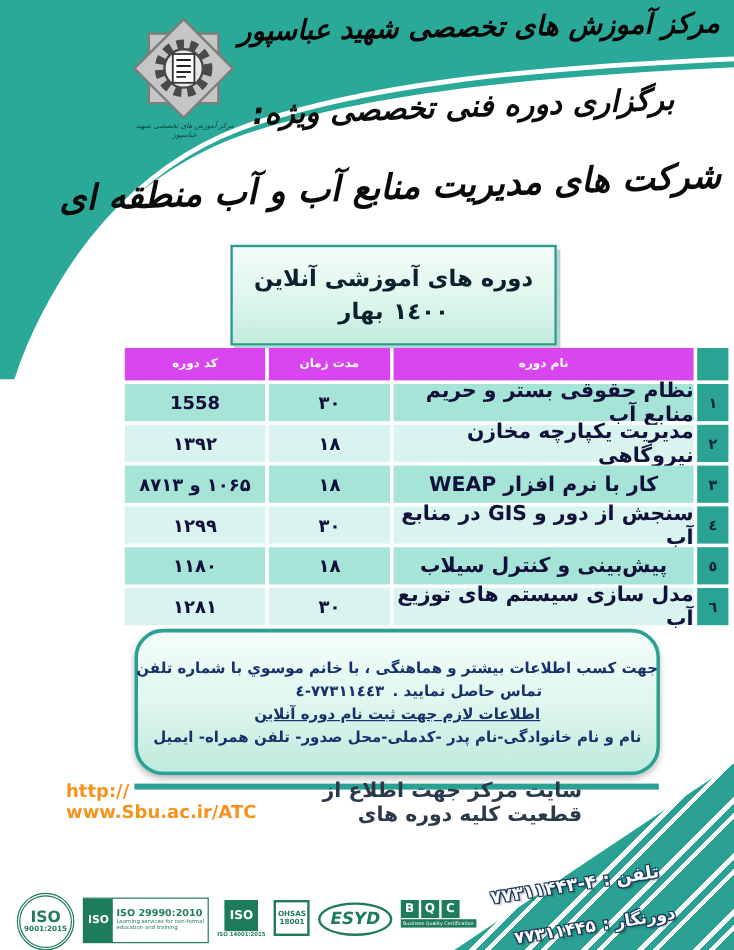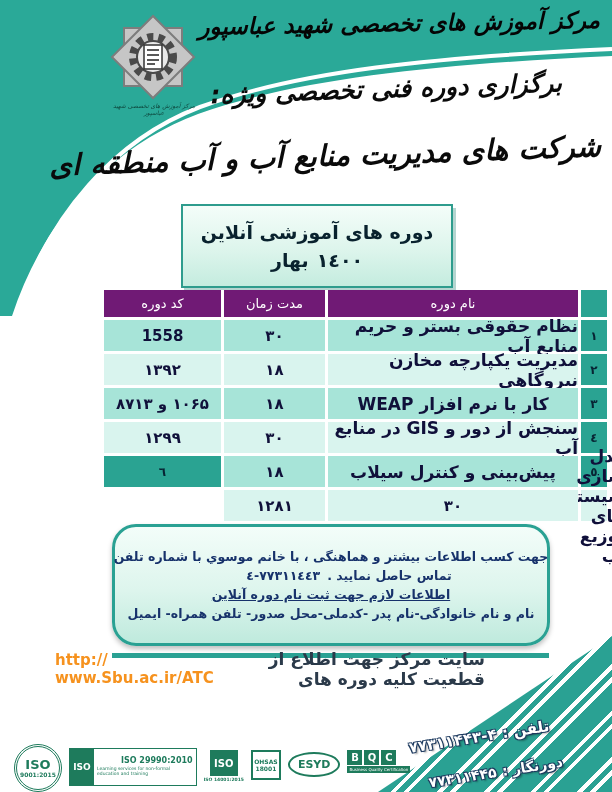--- a/index.html
+++ b/index.html
@@ -36,36 +36,36 @@
   .uni-logo {
     position:absolute; left:10px; top:86px; width:70px; height:80px;
     background:#fbfbf6; border:3px solid #000; display:flex; flex-direction:column;
     align-items:center; justify-content:center; direction:rtl;
   }
   .uni-logo span { font-weight:bold; color:#000; line-height:0.95; }
   .uni-l1 { font-size:15px; } .uni-l2 { font-size:14px; } .uni-l3 { font-size:14px; }
   .uni-year { font-size:7px; margin-top:1px; }
   
   .course-box {
-    position:absolute; left:181px; top:204px; width:272px; height:84px;
+    position:absolute; left:192px; top:204px; width:272px; height:84px;
     border:2px solid #2e9c8d; background:linear-gradient(180deg,#f4fdf9 0%,#ddf5ec 55%,#c4ecdf 100%);
     box-shadow:3px 4px 0 rgba(42,135,120,0.35);
     display:flex; flex-direction:column; align-items:center; justify-content:center; gap:6px;
     direction:rtl;
   }
   .course-box .cb1 { font-size:19px; font-weight:bold; color:#09222e; }
   .course-box .cb2 { display:flex; direction:ltr; gap:8px; font-size:19px; font-weight:bold; color:#09222e; }
   
   .table {
     position:absolute; left:104px; top:290px; width:503px;
     direction:rtl; display:grid; grid-template-columns:26px 250px 101px 117px;
     gap:3px; background:#fff;
   }
   .th {
-    background:#701a75; color:#ffffff; height:27px; font-size:13px; font-weight:normal;
+    background:#d946ef; color:#ffffff; height:27px; font-size:10px; font-weight:bold;
     display:flex; align-items:center; justify-content:center;
   }
   .td {
     height:31px; display:flex; align-items:center; justify-content:center;
     font-weight:bold; color:#10103a;
   }
   .td.name { font-size:17px; }
   .td.num  { font-size:15px; }
   .no-cell { background:#2aa392 !important; color:#072433; font-size:12px; font-weight:bold; }
   .r-dark  { background:#a7e4d8; }
@@ -117,37 +117,37 @@
     display:flex; flex-direction:column; align-items:center; justify-content:center;
   }
   .b-iso9001 .big { font-size:13px; font-weight:bold; line-height:1; }
   .b-iso9001 .small { font-size:6px; font-weight:bold; }
   .b-29990 { display:flex; border:1px solid #1e7b5c; height:38px; margin-top:4px; }
   .b-29990 .sq {
     width:24px; background:#1e7b5c; color:#fff; font-size:9px; font-weight:bold;
     display:flex; align-items:center; justify-content:center;
   }
   .b-29990 .txt { padding:2px 3px; display:flex; flex-direction:column; justify-content:center; }
-  .b-29990 .t1 { font-size:8px; font-weight:bold; line-height:1.1;margin-left:24px; }
+  .b-29990 .t1 { font-size:8px; font-weight:bold; line-height:1.1; }
   .b-29990 .t2 { font-size:4.5px; line-height:1.2; }
   .b-14001 { display:flex; flex-direction:column; align-items:center; margin-top:6px; }
   .b-14001 .sq {
     width:28px; height:26px; background:#1e7b5c; color:#fff; font-size:10px; font-weight:bold;
     display:flex; align-items:center; justify-content:center;
   }
   .b-14001 .cap { font-size:4.5px; font-weight:bold; margin-top:1px; }
   .b-ohsas {
     width:30px; height:30px; border:2px solid #1e7b5c; margin-top:6px;
     display:flex; flex-direction:column; align-items:center; justify-content:center;
   }
   .b-ohsas .t1 { font-size:6px; font-weight:bold; }
   .b-ohsas .t2 { font-size:6px; font-weight:bold; }
   .b-esyd {
     margin-top:8px; padding:4px 8px; border:2px solid #1e7b5c; border-radius:50%;
-    font-size:11px; font-weight:bold; 
+    font-size:14px; font-weight:bold; font-style:italic;
   }
   .b-bqc { display:flex; flex-direction:column; margin-top:6px; gap:1px; }
   .b-bqc .row { display:flex; gap:2px; }
   .b-bqc .cell {
     width:15px; height:15px; background:#1e7b5c; color:#fff; font-size:10px; font-weight:bold;
     display:flex; align-items:center; justify-content:center;
   }
   .b-bqc .bar { background:#1e7b5c; color:#fff; font-size:4px; text-align:center; padding:1px 2px; }
 </style>
 </head>
@@ -208,20 +208,21 @@
     <div class="td num r-dark">۱۰۶۵ و ۸۷۱۳</div>
 
     <div class="td no-cell">٤</div>
     <div class="td name r-light">سنجش از دور و GIS در منابع آب</div>
     <div class="td num r-light">۳۰</div>
     <div class="td num r-light">۱۲۹۹</div>
 
     <div class="td no-cell">٥</div>
     <div class="td name r-dark">پیش‌بینی و کنترل سیلاب</div>
     <div class="td num r-dark">۱۸</div>
+    <div class="td num r-dark">۱۱۸۰</div>
 
     <div class="td no-cell">٦</div>
     <div class="td name r-light">مدل سازی سیستم های توزیع آب</div>
     <div class="td num r-light">۳۰</div>
     <div class="td num r-light">۱۲۸۱</div>
   </div>
 
   <div class="contact-box">
     <div class="cb-line">جهت کسب اطلاعات بیشتر و هماهنگی ، با خانم موسوي  با شماره تلفن</div>
     <div class="cb-line cb-phone-row">

